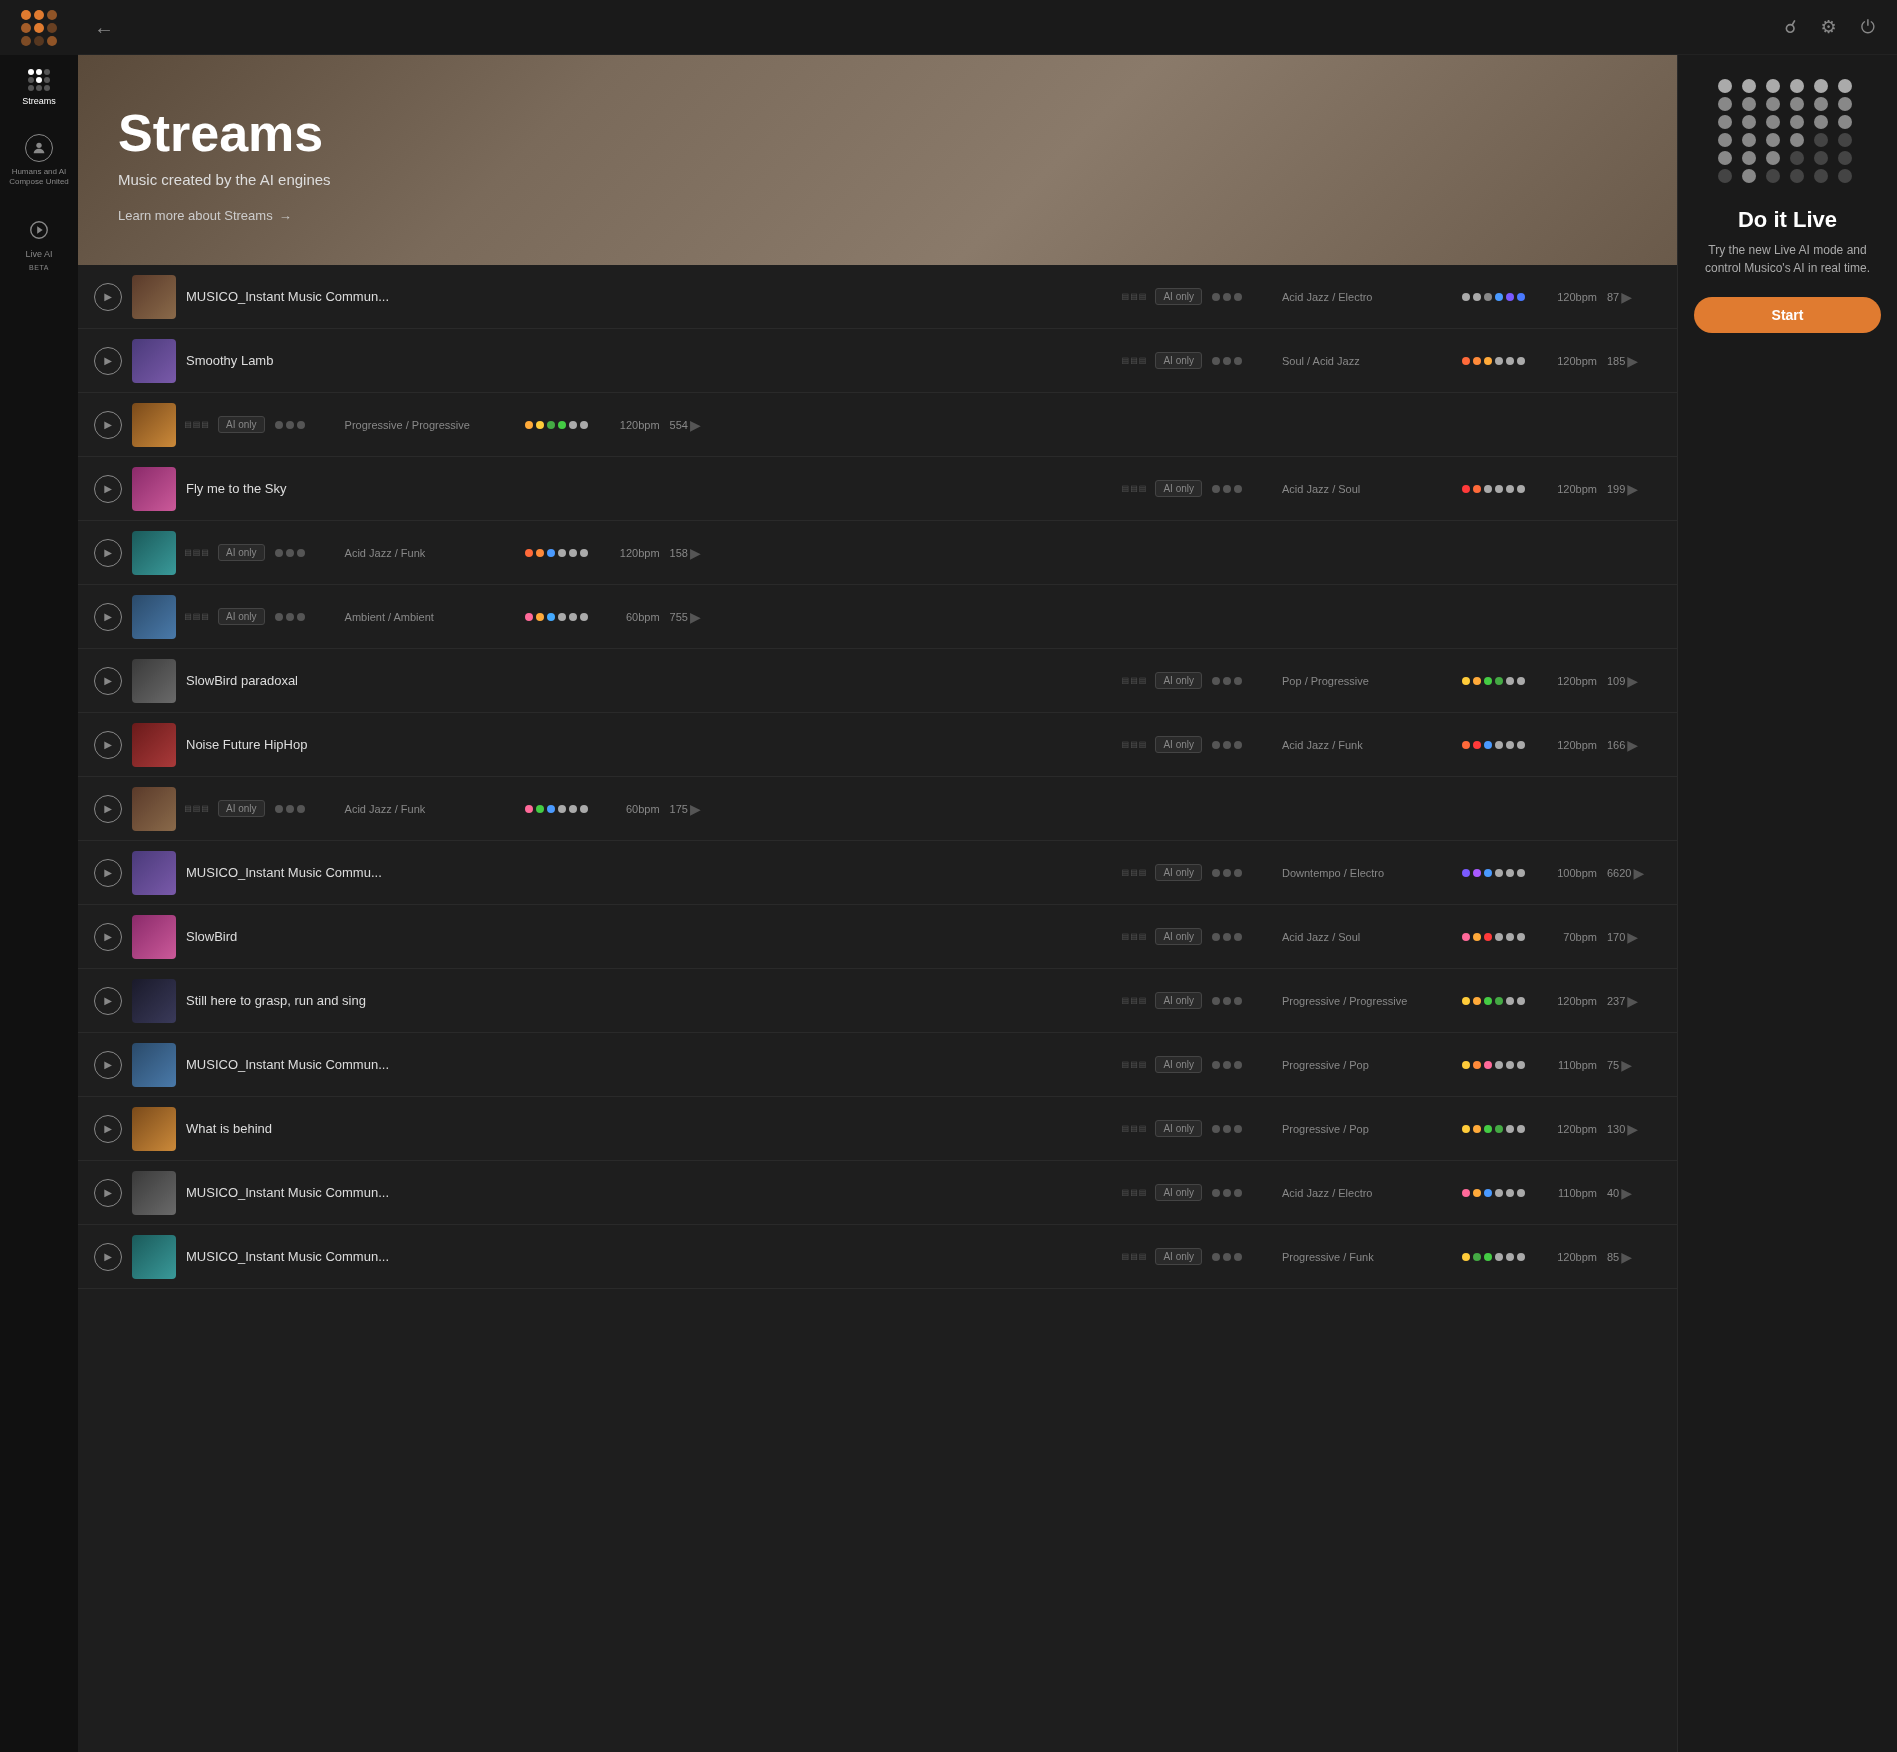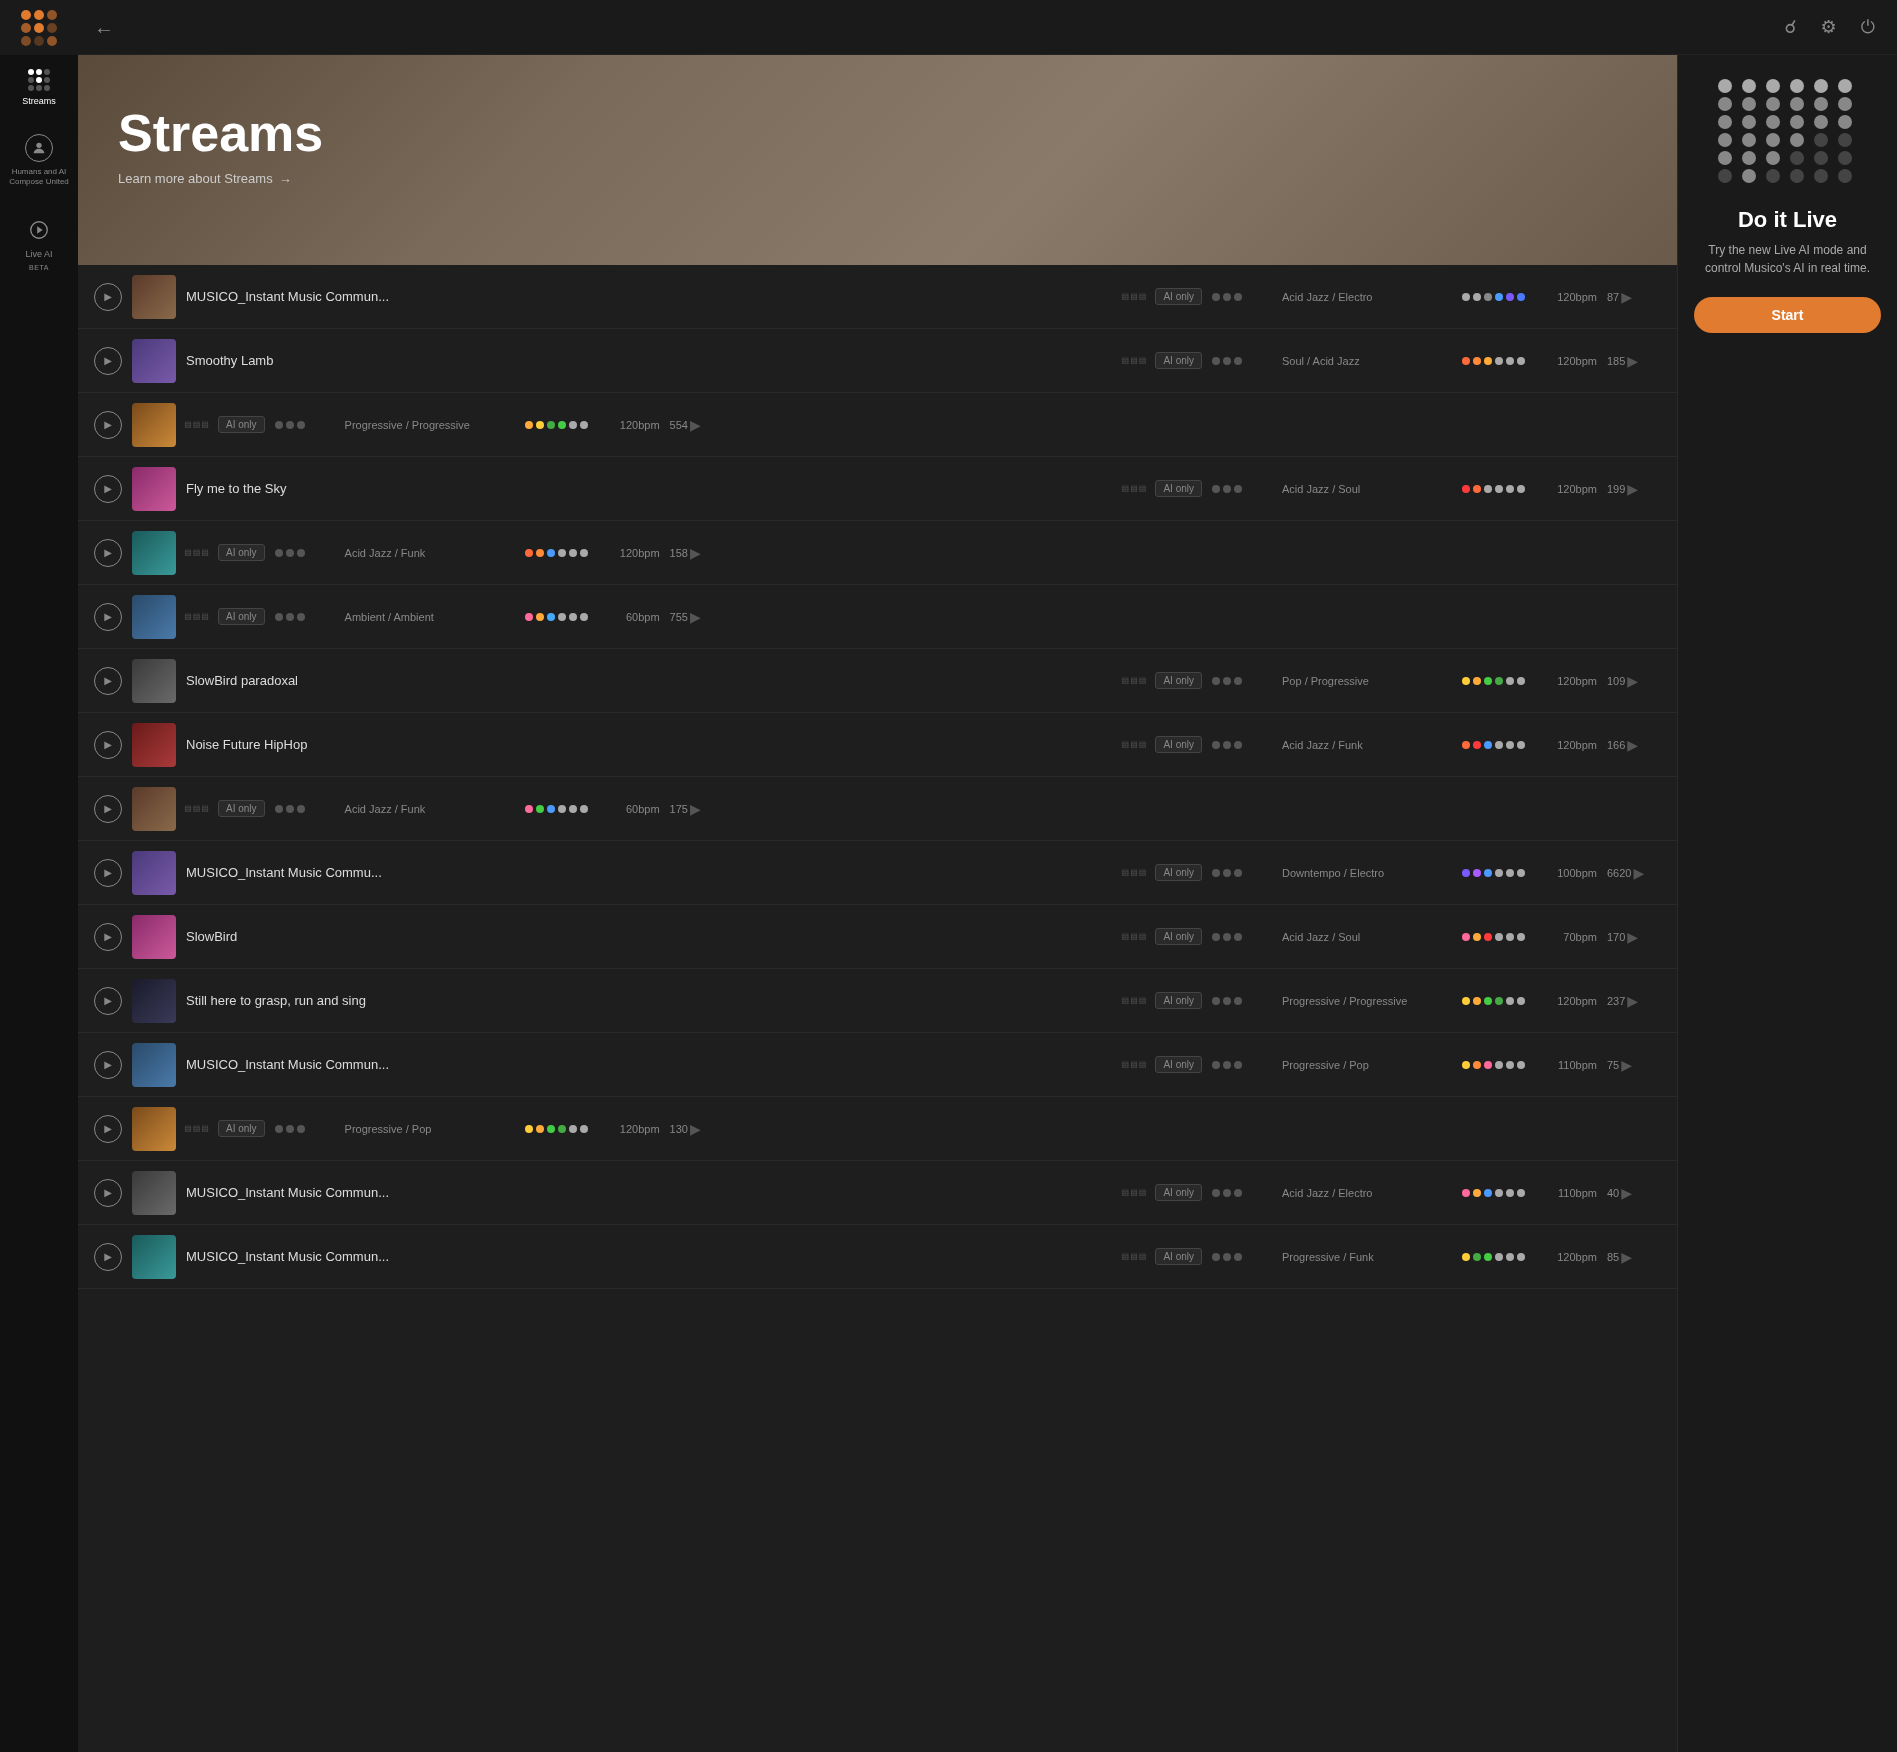--- a/index.html
+++ b/index.html
@@ -467,20 +467,21 @@
     <span class="topbar-icon">☌</span>
     <span class="topbar-icon">⚙</span>
     <span class="topbar-icon">⏻</span>
   </div>
 
   <div class="content-layout">
     <div class="center-panel">
 
       <div class="hero">
         <div class="hero-title">Streams</div>
+        <div class="hero-subtitle">Music created by the AI engines</div>
         <a class="hero-link">
           <span>Learn more about Streams</span>
           <span>→</span>
         </a>
       </div>
 
 
       <div class="track-list" id="track-list-container">
       <div class="track-row">
             <div class="track-play-btn">▶</div>
@@ -791,20 +792,23 @@
               <div class="track-dot" style="background: rgb(170, 170, 170);"></div>
               <div class="track-dot" style="background: rgb(170, 170, 170);"></div>
               <div class="track-dot" style="background: rgb(170, 170, 170);"></div>
             </div>
             <div class="track-bpm">110bpm</div>
             <div class="track-count">75 <span style="color:#555;font-size:14px">▶</span></div>
           </div>
           <div class="track-row">
             <div class="track-play-btn">▶</div>
             <div class="track-thumb thumb-orange"></div>
+            <div class="track-info">
+              <div class="track-name">What is behind</div>
+            </div>
             <div class="track-mixer" style="font-size: 8px; letter-spacing: 1px;">▤▤▤</div>
             <div class="track-badge">AI only</div>
             <div class="track-dots-rating">
               <div class="track-dot" style="background: rgb(85, 85, 85); width: 8px; height: 8px;"></div>
               <div class="track-dot" style="background: rgb(85, 85, 85); width: 8px; height: 8px;"></div>
               <div class="track-dot" style="background: rgb(85, 85, 85); width: 8px; height: 8px;"></div>
             </div>
             <div class="track-genre">Progressive / Pop</div>
             <div class="track-dots-rating" style="width: 70px;">
               <div class="track-dot" style="background: rgb(255, 204, 58);"></div>

